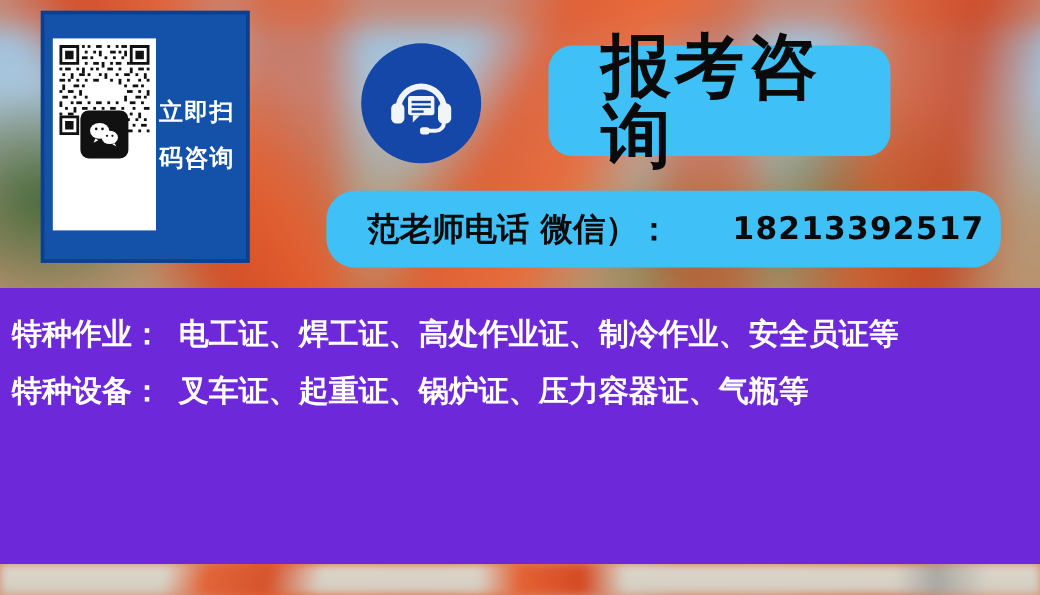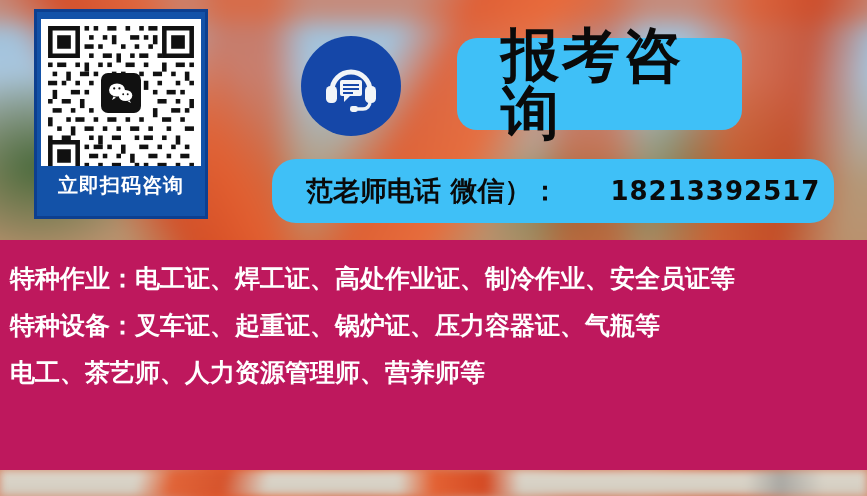--- a/index.html
+++ b/index.html
@@ -61,21 +61,21 @@
   
   .qr-card {
     position: absolute;
     left: 34px;
     top: 9px;
     width: 174px;
     height: 210px;
     background: #1352a8;
     border: 3px solid #0d3f8f;
     display: flex;
-    flex-direction: column;
+    flex-direction: row;
     align-items: center;
     padding: 7px 7px 12px 7px;
   }
   .qr-frame {
     width: 160px;
     height: 160px;
     background: #ffffff;
     position: relative;
     overflow: hidden;
   }
@@ -169,41 +169,42 @@
     white-space: nowrap;
   }
 
   
   .info-band {
     position: absolute;
     left: 0;
     top: 240px;
     width: 867px;
     height: 230px;
-    background: #be185d;
+    background: #6d28d9;
     padding: 22px 0 0 10px;
   }
   .info-row {
     display: flex;
     align-items: baseline;
     height: 47px;
     white-space: nowrap;
   }
   .info-cat {
     font-family: "DejaVu Sans", "Liberation Sans", sans-serif;
     font-size: 25px;
     font-weight: bold;
     color: #ffffff;
     letter-spacing: 0px;
   }
   .info-items {
     font-family: Liberation Sans, sans-serif;
     font-size: 25px;
     font-weight: bold;
     color: #ffffff;
+    margin-left: 14px;
     letter-spacing: 0px;
   }
 </style>
 </head>
 <body>
 
 <div class="poster">
 
   <div class="backdrop"></div>
   <div class="bottom-photo"></div>
@@ -389,17 +390,16 @@
   <div class="info-band">
     <div class="info-row">
       <span class="info-cat">特种作业：</span>
       <span class="info-items">电工证、焊工证、高处作业证、制冷作业、安全员证等</span>
     </div>
     <div class="info-row">
       <span class="info-cat">特种设备：</span>
       <span class="info-items">叉车证、起重证、锅炉证、压力容器证、气瓶等</span>
     </div>
     <div class="info-row">
-      <span class="info-items">电工、茶艺师、人力资源管理师、营养师等</span>
     </div>
   </div>
 
 </div>
 
 </body></html>

